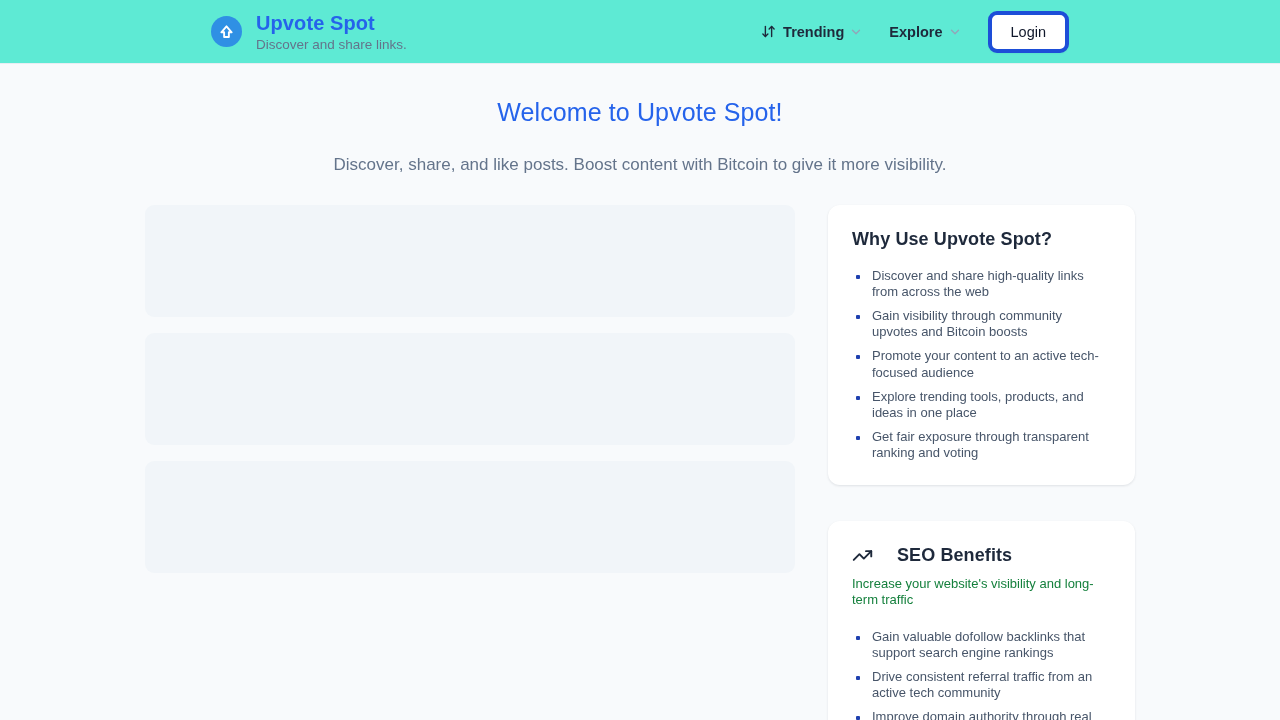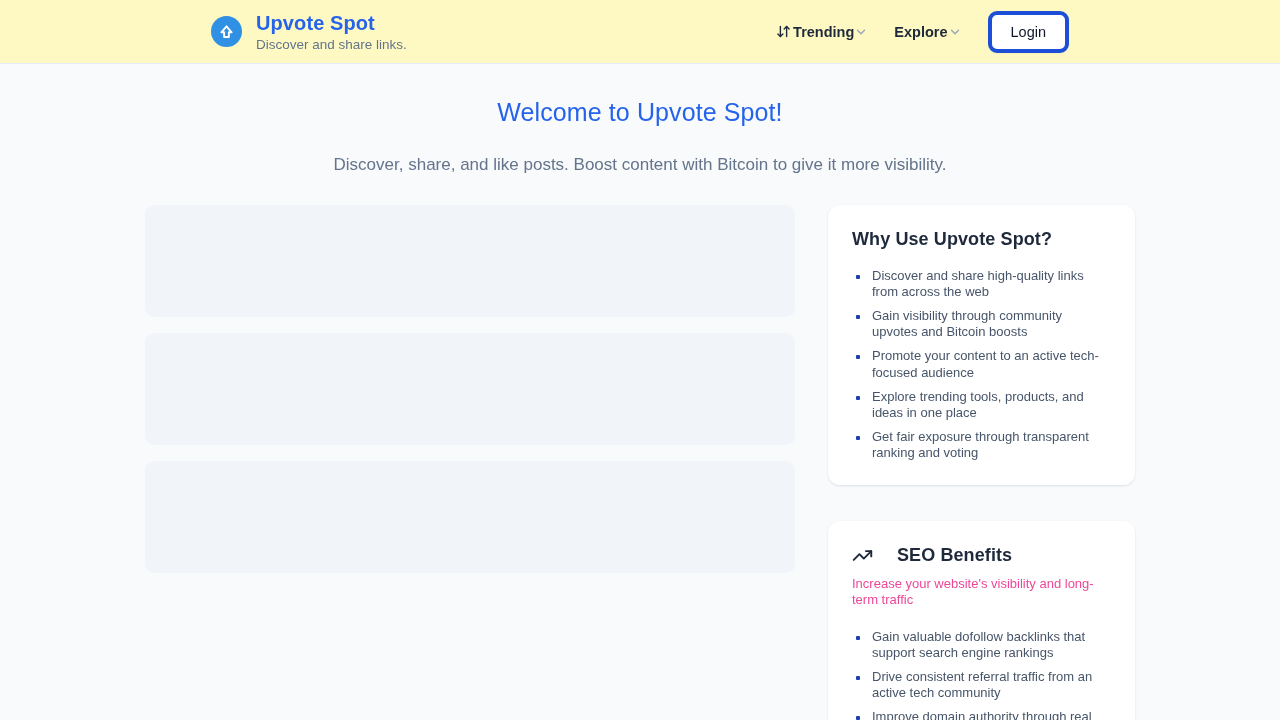--- a/index.html
+++ b/index.html
@@ -6,21 +6,21 @@
   html, body { width: 1280px; height: 720px; overflow: hidden; }
   body {
     font-family: "Liberation Sans", sans-serif;
     background: #f8fafc;
     color: #0f172a;
   }
 
   
   .site-header {
     height: 64px;
-    background: #fef9c3;
+    background: #5eead4;
     border-bottom: 1px solid #e8edf3;
   }
   .header-inner {
     width: 858px;
     height: 100%;
     margin: 0 auto;
     display: flex;
     align-items: center;
     justify-content: space-between;
   }
@@ -39,21 +39,21 @@
     letter-spacing: 0.1px;
     line-height: 1.15;
   }
   .brand-tagline {
     color: #64748b;
     font-size: 13.5px;
     margin-top: 2px;
   }
   .nav { display: flex; align-items: center; gap: 26px; }
   .nav-item {
-    display: flex; align-items: center; 
+    display: flex; align-items: center; gap: 5px;
     font-size: 14.5px; font-weight: 600; color: #1e293b;
     cursor: pointer;
   }
   .nav-item .lead-icon { display: flex; margin-right: 2px; }
   .chev { display: flex; }
   .login-btn {
     font-family: "Liberation Sans", sans-serif;
     font-size: 14.5px;
     color: #0f172a;
     background: #ffffff;
@@ -99,21 +99,21 @@
   .card + .card { margin-top: 36px; }
   .card-title {
     font-size: 18px;
     font-weight: 700;
     color: #1e293b;
     letter-spacing: 0.1px;
   }
   .card-head { display: flex; align-items: center; gap: 24px; }
   .card-subtitle {
     font-size: 13px;
-    color: #ec4899;
+    color: #15803d;
     line-height: 1.25;
     margin-top: 10px;
   }
   .bullet-list { list-style: none; margin-top: 18px; }
   .bullet-item { display: flex; margin-bottom: 8px; }
   .bullet-item:last-child { margin-bottom: 0; }
   .bullet-dot {
     flex: none;
     width: 4px; height: 4px;
     border-radius: 1px;

